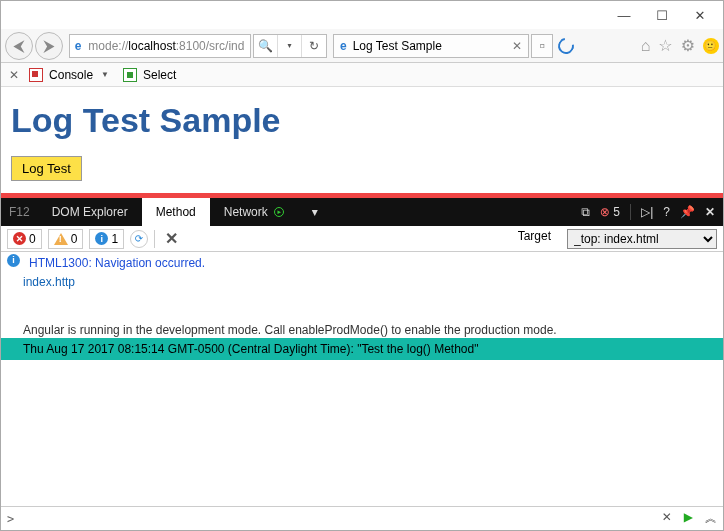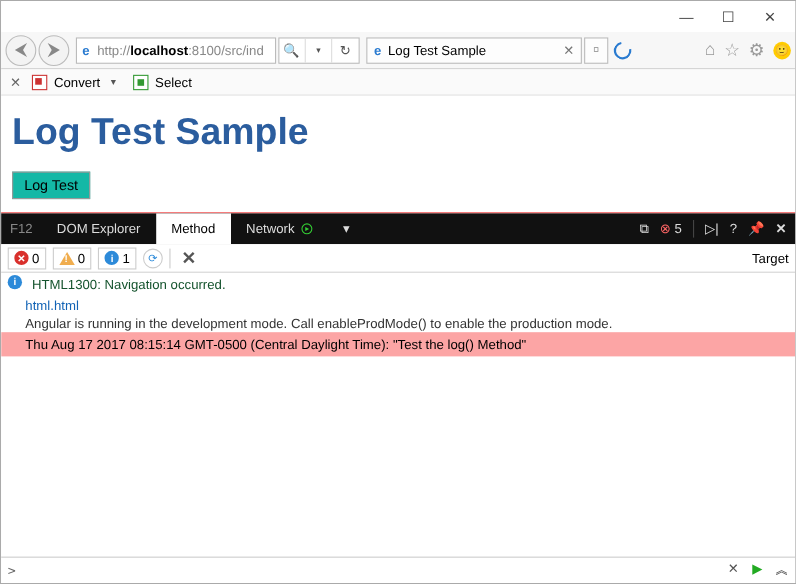--- a/index.html
+++ b/index.html
@@ -6,44 +6,44 @@
 body { width: 724px; height: 531px; background: #fff; border: 1px solid #aaa; display: flex; flex-direction: column; overflow: hidden; }
 
 .titlebar { height: 28px; background: #fff; display: flex; justify-content: flex-end; align-items: center; padding: 0 4px; }
 .titlebar .winbtn { width: 38px; height: 28px; display: flex; align-items: center; justify-content: center; font-size: 13px; color: #444; }
 
 .nav-row { height: 34px; display: flex; align-items: center; gap: 2px; padding: 0 4px; border-bottom: 1px solid #ccc; background: #f7f7f7; }
 .nav-arrow { width: 28px; height: 28px; border: 1px solid #bbb; border-radius: 50%; display: flex; align-items: center; justify-content: center; color: #888; background: #f3f3f3; }
 .addr-wrap { flex: 0 0 182px; display: flex; align-items: center; border: 1px solid #bbb; height: 24px; background: #fff; margin-left: 4px; }
 .addr-wrap .ie-icon { width: 18px; display:flex; justify-content:center; }
 .addr { border: none; outline: none; font-size: 12px; width: 100%; padding: 0 2px; font-family: "Segoe UI", Tahoma, sans-serif; color: #888; }
-.addr b { color:#000; font-weight: bold; }
+.addr b { color:#000; font-weight: normal; }
 .search-ref { display:flex; align-items:center; border:1px solid #bbb; height:24px; background:#fff; }
 .search-ref .sbtn { width:24px; display:flex; justify-content:center; align-items:center; font-size:12px; color:#555; border-right:1px solid #ddd; height:100%; }
 .tab { display:flex; align-items:center; border:1px solid #bbb; height:24px; background:#fdfdfd; margin-left:4px; padding:0 6px; gap:6px; font-size:12px; width:196px; }
 .tab .close { margin-left:auto; color:#777; font-size:12px; }
 .newtab { width:22px; height:24px; border:1px solid #bbb; display:flex; justify-content:center; align-items:center; color:#888; background:#fdfdfd; }
 .edge { width:22px; height:24px; display:flex; justify-content:center; align-items:center; }
 .edge-ring { width:16px; height:16px; border:2px solid #2a7bd0; border-radius:50%; border-top-color:transparent; transform:rotate(35deg);}
 .toolbar-right { margin-left:auto; display:flex; gap:8px; align-items:center; color:#999; font-size:16px; }
 .smiley { width:16px; height:16px; background:#fc0; border-radius:50%; display:flex; justify-content:center; align-items:center; font-size:10px; color:#333; }
 
 .toolbar2 { height:24px; border-bottom:1px solid #ddd; display:flex; align-items:center; gap:6px; padding:0 4px; background:#fafafa; font-size:12px; }
 .toolbar2 .xbtn { color:#666; padding:0 4px; }
 .pdficon { display:inline-block; width:14px; height:14px; border:1px solid #c33; background:#fff; position:relative; }
 .pdficon::after { content:""; position:absolute; top:2px; left:2px; width:6px; height:6px; background:#c33; }
 .caret { font-size:8px; color:#555; margin-left:2px; }
 .selicon { display:inline-block; width:14px; height:14px; border:1px solid #393; background:#fff; position:relative; margin-left:8px; }
 .selicon::after { content:""; position:absolute; top:3px; left:3px; width:6px; height:6px; background:#393; }
 
 .page { flex: 0 0 auto; padding: 14px 10px 12px; background:#fff; }
 .page h1 { font-size: 34px; color:#2b5d9e; font-weight:bold; margin-bottom:16px; font-family: Arial, sans-serif; }
-.page button.logtest { font-size:13px; padding:4px 10px; border:1px solid #999; background:#14b8a6; font-family: Arial, sans-serif; }
-
-.devtools { flex:1; display:flex; flex-direction:column; border-top:1px solid #ef4444; min-height:0; }
+.page button.logtest { font-size:13px; padding:4px 10px; border:1px solid #999; background:#fde047; font-family: Arial, sans-serif; }
+
+.devtools { flex:1; display:flex; flex-direction:column; border-top:5px solid #ef4444; min-height:0; }
 .dt-tabs { height:28px; background:#111; color:#ddd; display:flex; align-items:stretch; font-size:12px; }
 .dt-tab { padding:0 14px; display:flex; align-items:center; gap:6px; cursor:default; }
 .dt-tab.f12 { color:#888; padding:0 8px; }
 .dt-tab.active { background:#fff; color:#000; }
 .dt-tabs .dot-green { width:10px; height:10px; border:1px solid #3c3; border-radius:50%; display:inline-flex; align-items:center; justify-content:center; }
 .dt-tabs .dot-green::after { content:"▸"; color:#3c3; font-size:7px; margin-left:1px; }
 .dt-right { margin-left:auto; display:flex; align-items:center; gap:10px; padding:0 8px; }
 .dt-right .sep { width:1px; height:16px; background:#444; }
 .dt-right span { font-size:12px; }
 
@@ -55,25 +55,25 @@
 .ico-warn-tri::after { content:"!"; position:absolute; top:1px; left:-2px; font-size:9px; color:#fff; font-weight:bold; }
 .ico-info { background:#2c8ad9; }
 .noclear { width:18px; height:18px; border:1px solid #ccc; border-radius:50%; display:flex; align-items:center; justify-content:center; color:#2c8ad9; font-size:10px; }
 .clearx { font-size:16px; color:#555; font-weight:bold; padding:0 4px; }
 .vline { width:1px; height:18px; background:#ccc; }
 .target-wrap { margin-left:auto; display:flex; align-items:flex-start; gap:16px; }
 .target-sel { border:1px solid #888; font-size:12px; height:20px; width:150px; padding:0 2px; }
 
 .console-body { flex:1; overflow:auto; font-family: Consolas, monospace; font-size:12px; background:#fff; }
 .crow { padding:2px 6px; display:flex; align-items:flex-start; gap:6px; line-height:1.5; }
-.crow.alt { background:#fca5a5; }
+.crow.alt { background:#14b8a6; }
 .crow .lead { flex:0 0 16px; }
-.msg-code { color:#14532d; }
+.msg-code { color:#1d4ed8; }
 .msg-link { color:#1263b5; margin-left:22px; display:block; padding:1px 0; }
-.msg-plain { color:#333; margin-left:22px; display:block; padding:1px 0; }
+.msg-plain { color:#333; margin-left:22px; display:block; padding:1px 0;margin-top:32px; }
 
 .console-input { height:24px; border-top:1px solid #ccc; display:flex; align-items:center; padding:0 6px; background:#fff; font-size:12px; }
 .console-input .chev { color:#666; font-family: Consolas, monospace; }
 .console-input .cin { flex:1; border:none; outline:none; font-family: Consolas, monospace; font-size:12px; margin-left:4px; }
 .console-input .ract { margin-left:auto; display:flex; gap:12px; color:#555; }
 .playg { color:#2a2; }
 </style>
 </head>
 <body>
 
@@ -83,21 +83,21 @@
   <div class="winbtn">✕</div>
 </div>
 
 <div class="nav-row">
   <div class="nav-arrow">⮜</div>
   <div class="nav-arrow">⮞</div>
   <div class="addr-wrap">
     <span class="ie-icon">
         <span style="color:#2a7bd0;font-weight:bold;font-size:12px;">e</span>
       </span>
-    <div class="addr"><span>http://</span><b>localhost</b><span>:8100/src/ind</span></div>
+    <div class="addr"><span>mode://</span><b>localhost</b><span>:8100/src/ind</span></div>
   </div>
   <div class="search-ref">
     <div class="sbtn">🔍</div>
     <div class="sbtn" style="font-size:8px;">▾</div>
     <div class="sbtn" style="border:none;">↻</div>
   </div>
   <div class="tab">
     <span style="color:#2a7bd0;font-weight:bold;">e</span>
     <span>Log Test Sample</span>
     <span class="close">✕</span>
@@ -110,21 +110,21 @@
     <span>⌂</span>
     <span>☆</span>
     <span>⚙</span>
     <span class="smiley">🙂</span>
   </div>
 </div>
 
 <div class="toolbar2">
   <span class="xbtn">✕</span>
   <span class="pdficon"></span>
-  <span>Convert</span>
+  <span>Console</span>
   <span class="caret">▼</span>
   <span class="selicon"></span>
   <span>Select</span>
 </div>
 
 <div class="page">
   <h1>Log Test Sample</h1>
   <button class="logtest">Log Test</button>
 </div>
 
@@ -160,31 +160,34 @@
     </div>
     <div class="badge">
       <span class="ico-circle ico-info">i</span>
       <span>1</span>
     </div>
     <div class="noclear">⟳</div>
     <div class="vline"></div>
     <div class="clearx">✕</div>
     <div class="target-wrap">
       <span>Target</span>
+      <select class="target-sel">
+        <option>_top: index.html</option>
+      </select>
     </div>
   </div>
 
   <div class="console-body">
     <div class="crow">
       <span class="lead">
           <span class="ico-circle ico-info">i</span>
         </span>
       <span><span class="msg-code"><span>HTML1300</span>: <span>Navigation occurred.</span></span></span>
     </div>
-    <span class="msg-link">html.html</span>
+    <span class="msg-link">index.http</span>
     <span class="msg-plain">Angular is running in the development mode. Call enableProdMode() to enable the production mode.</span>
     <div class="crow alt" style="padding-left:22px;">
       <span>Thu Aug 17 2017 08:15:14 GMT-0500 (Central Daylight Time): "Test the log() Method"</span>
     </div>
   </div>
 
   <div class="console-input">
     <span class="chev">&gt;</span>
     <input class="cin" style="">
     <div class="ract">

